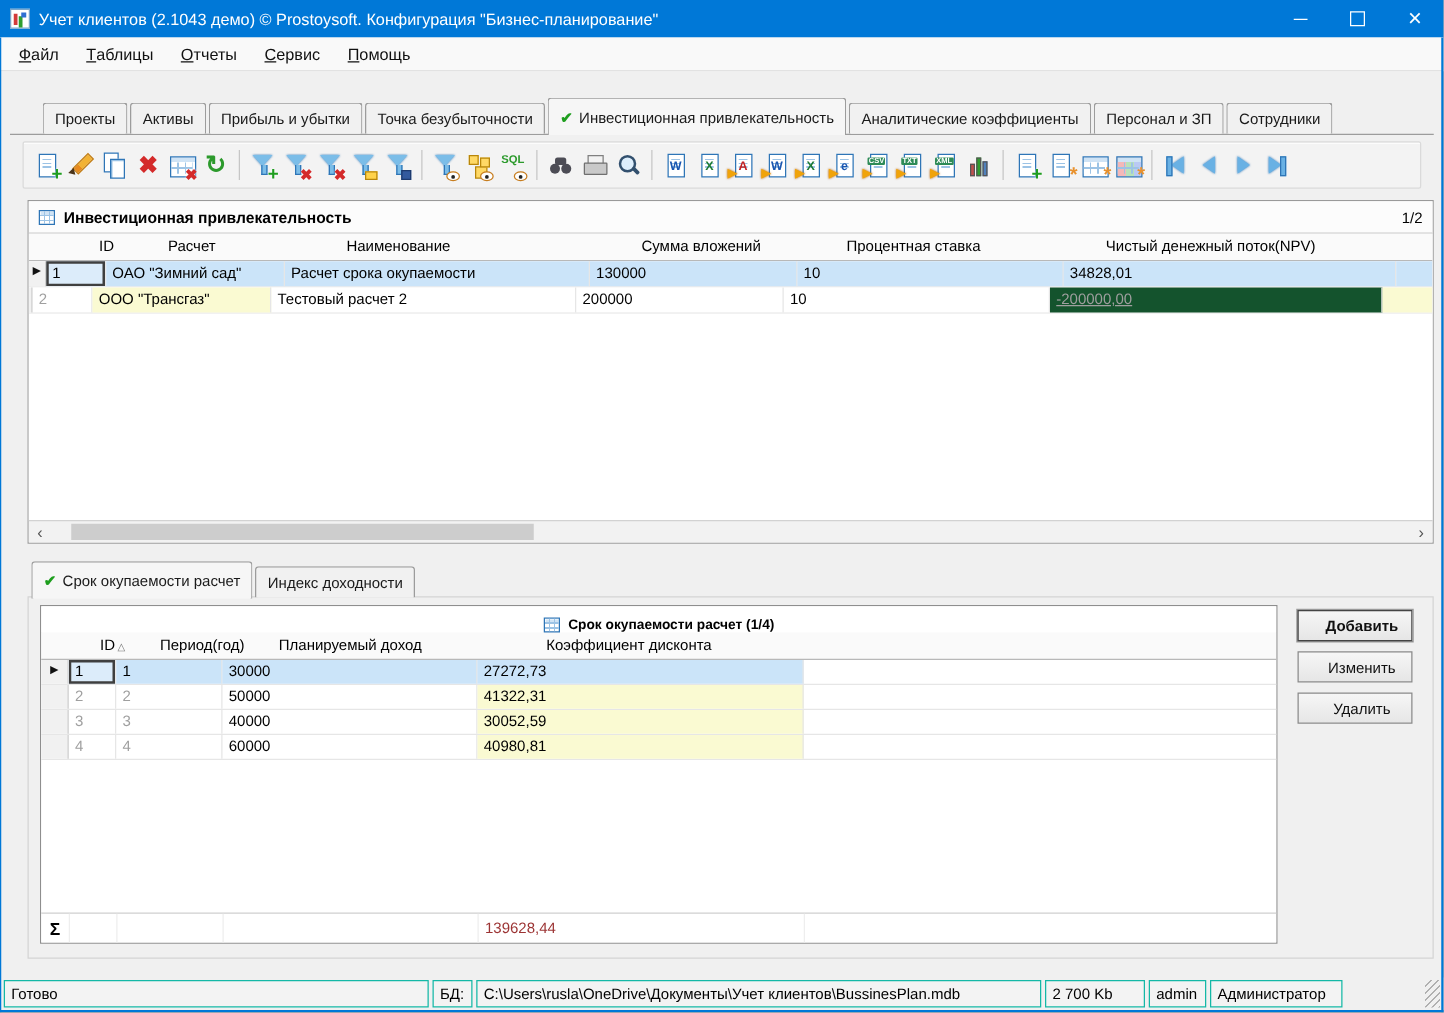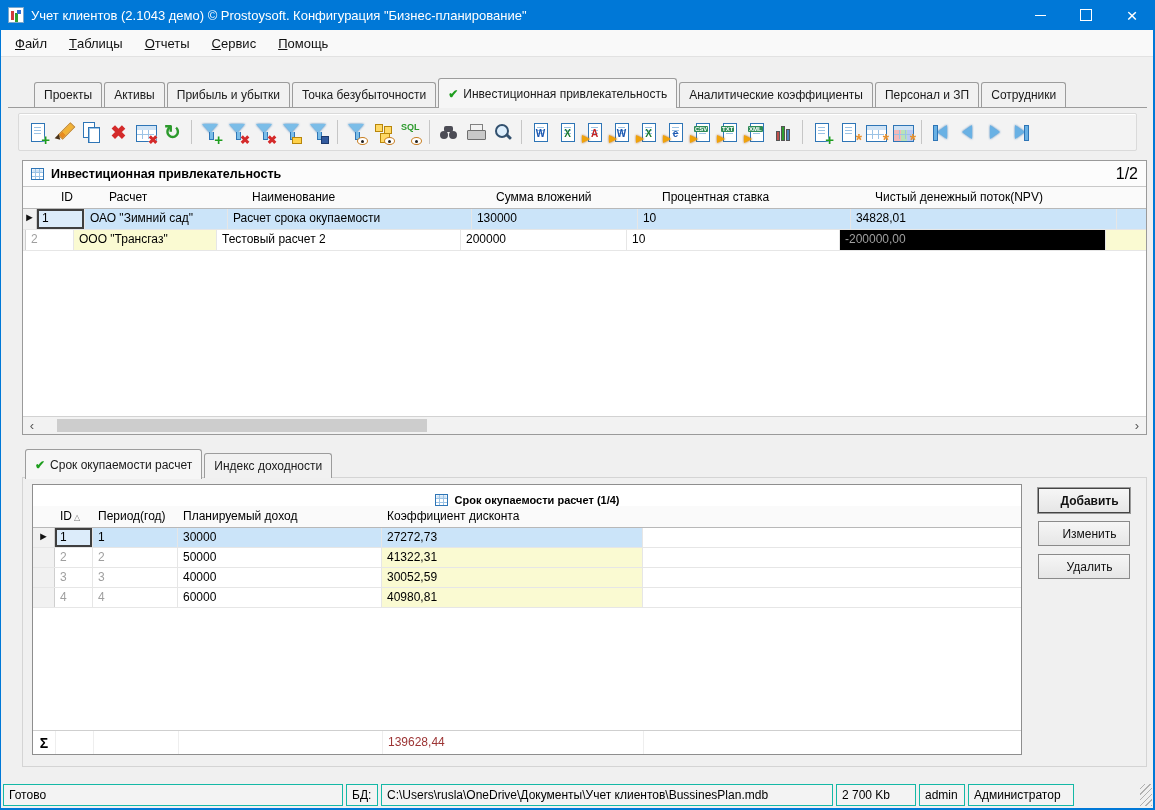--- a/index.html
+++ b/index.html
@@ -81,30 +81,30 @@
   .bd-expl { left:-2px; bottom:0; width:0; height:0; border-top:4px solid transparent; border-bottom:4px solid transparent; border-left:8px solid #f0a30a; filter:drop-shadow(0 0 1px #b25c00); }
   .letter { position:absolute; left:0; width:100%; top:6px; text-align:center; font-size:10px; font-weight:bold; z-index:1; }
   .tag { position:absolute; left:2px; top:4px; font-size:6px; font-weight:bold; color:#fff; background:#2e8b57; padding:0 1px; border-radius:1px; z-index:1; }
 
   
   .main-panel { position:absolute; left:22px; top:160px; width:1125px; height:275px; background:#fff; border:1px solid #9a9a9a; display:flex; flex-direction:column; }
   .panel-title { height:26px; display:flex; align-items:center; padding:0 8px; background:#fcfcfc; border-bottom:1px solid #c9c9c9; font-size:13px; }
   .mini-grid { width:13px; height:12px; border:1px solid #2e75b6; margin-right:7px; background:linear-gradient(#cfe3f5 0 3px, #fff 3px), #fff; box-shadow:inset 0 0 0 0.5px #fff; position:relative; }
   .mini-grid::after { content:""; position:absolute; inset:0; background:repeating-linear-gradient(90deg, transparent 0 3px, #9cc3e5 3px 4px), repeating-linear-gradient(transparent 0 3px, #9cc3e5 3px 4px); }
   .panel-title b { font-size:12.5px; }
-  .counter { margin-left:auto; font-size:16px; }
+  .counter { margin-left:auto; font-size:12px; }
   .gridbox { flex:1; display:flex; flex-direction:column; overflow:hidden; background:#fff; }
   .grid-header { display:flex; height:22px; background:#fafafa; border-bottom:1px solid #b8b8b8; }
-  .gh-cell { font-size:12px; padding:3px 5px; white-space:nowrap; overflow:hidden; }
+  .gh-cell { font-size:12px; padding:3px 5px; white-space:nowrap; overflow:hidden;margin-left:10px; }
   .grid-row { display:flex; height:21px; border-bottom:1px solid #e6e6e6; background:#fff; }
   .g-cell { border-right:1px solid #e6e6e6; padding:2px 5px; font-size:12px; white-space:nowrap; overflow:hidden; }
   .ta-r { text-align:left; }
   .sel { background:#cbe4f9; }
   .yellow { background:#fafad2; }
-  .dim { background:#000000; color:#9f9f9f; }
+  .dim { background:#14532d; color:#9f9f9f;text-decoration:underline; }
   .dim-text { color:#9f9f9f; }
   .col-sel { background:#f1f1f1; border-right:1px solid #cfcfcf; text-align:center; padding:2px 1px; font-size:11px; color:#111; }
   .focus-cell { box-shadow:inset 0 0 0 2px #3f3f3f; background:#dcecfa; }
   .grid-fill { flex:1; background:#fff; }
   .mc-sel{width:33px;} .mc-id{width:48px;} .mc-client{width:143px;} .mc-name{width:244px;} .mc-sum{width:166px;} .mc-rate{width:213px;} .mc-npv{width:266px;} .mc-sliver{flex:1; border-right:none;}
   .sc-sel{width:22px;} .sc-id{width:38px;} .sc-period{width:85px;} .sc-income{width:204px;} .sc-coeff{width:261px;} .sc-fill{flex:1; border-right:none;}
   .sort-glyph { font-size:8px; color:#777; margin-left:2px; }
 
   .hscroll { height:18px; border-top:1px solid #d2d2d2; background:#f2f2f2; position:relative; display:flex; align-items:center; }
   .hs-arrow { width:18px; text-align:center; font-size:13px; color:#555; }

